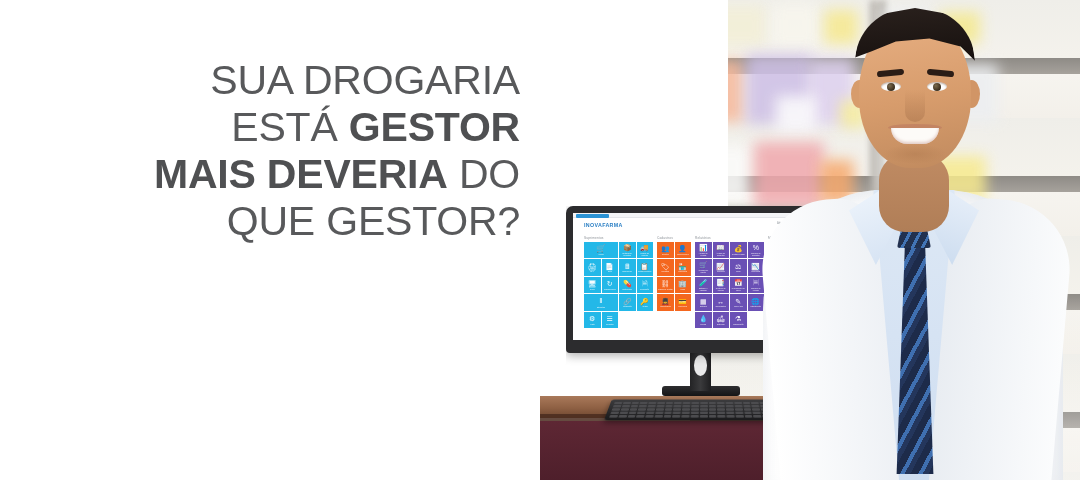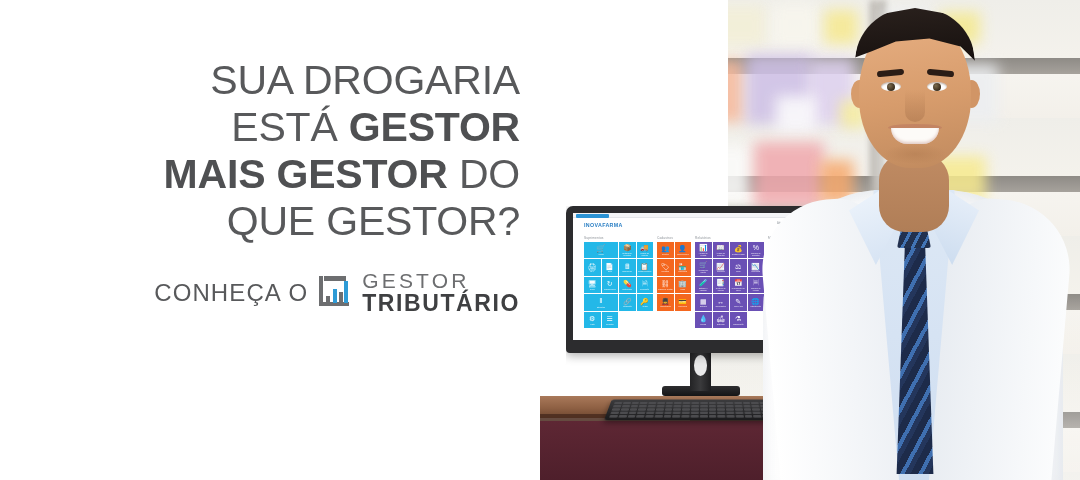--- a/index.html
+++ b/index.html
@@ -620,39 +620,19 @@
     </div>
   </div>
 
   <div class="white-panel"></div>
 
   <div class="content">
 
     <h1 class="headline">
       <span>SUA DROGARIA</span><br>
       <span>ESTÁ </span><b>GESTOR</b><br>
-      <b>MAIS GESTOR</b><span> DO</span><br>
+      <b>MAIS DEVERIA</b><span> DO</span><br>
       <span>QUE GESTOR?</span>
     </h1>
 
-    <div class="logo-row">
-      <span class="conheca">CONHEÇA O</span>
-
-      <span class="logo-lock">
-        <span class="logo-mark">
-          <span class="lm-frame"></span>
-          <span class="lm-top"></span>
-          <span class="lm-bars">
-            <i class="b1"></i>
-            <i class="b2"></i>
-            <i class="b3"></i>
-            <i class="b4"></i>
-          </span>
-        </span>
-        <span class="logo-words">
-          <span class="lw-gestor">GESTOR</span>
-          <span class="lw-trib">TRIBUTÁRIO</span>
-        </span>
-      </span>
-    </div>
 
   </div>
 </div>
 
 </body></html>

